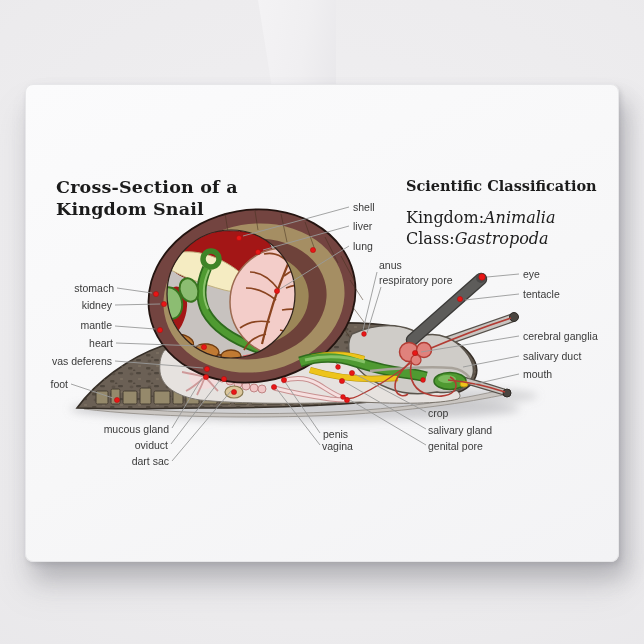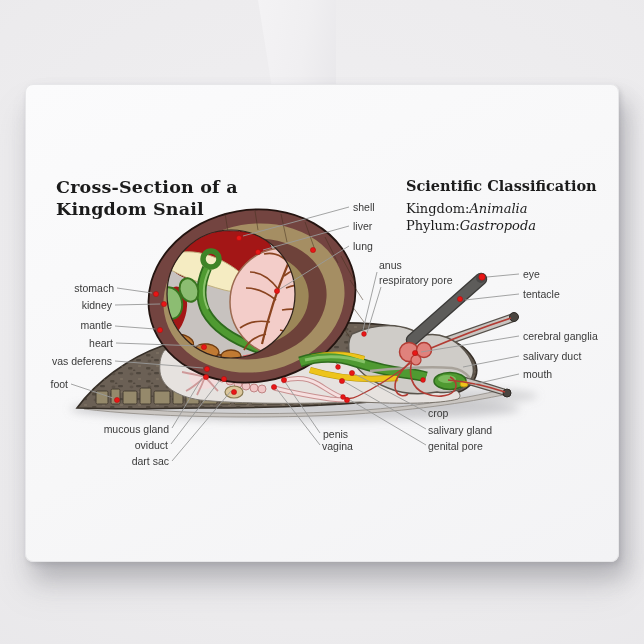--- a/index.html
+++ b/index.html
@@ -19,22 +19,22 @@
     background:linear-gradient(155deg,#fbfbfc 0%,#f7f7f8 55%,#f3f3f5 100%);
     border:1px solid #e7e7e9;border-radius:8px;
     box-shadow:2px 3px 5px rgba(110,110,118,.22), 10px 16px 22px rgba(105,105,115,.32), 0 26px 34px rgba(120,120,128,.18);
   }
   .title{
     position:absolute;left:30px;top:91px;
     font-family:"DejaVu Serif","Liberation Serif",serif;font-weight:bold;
     font-size:17.5px;line-height:1.26;letter-spacing:.2px;color:#1b1b1b;
   }
   .classification{position:absolute;left:380px;top:92px;color:#1c1c1c}
-  .classification .heading{font-family:"DejaVu Serif","Liberation Serif",serif;font-weight:bold;font-size:14.5px;margin-bottom:7px}
-  .classification .row{font-family:"DejaVu Serif","Liberation Serif",serif;font-size:13px;line-height:1.3}
+  .classification .heading{font-family:"DejaVu Serif","Liberation Serif",serif;font-weight:bold;font-size:14.5px;margin-bottom:14px}
+  .classification .row{font-family:"DejaVu Serif","Liberation Serif",serif;font-size:16px;line-height:1.3}
   .classification .taxon{font-style:italic}
   svg.diagram{position:absolute;left:0;top:0}
   svg text{font-family:"Liberation Sans",sans-serif;font-size:10.5px;fill:#3a3a3a}
   .leader{stroke:#999a9a;stroke-width:.9;fill:none}
   .dot{fill:#e81616;stroke:#a80c0c;stroke-width:.5}
 </style>
 </head>
 <body>
 
 <div class="scene">
@@ -42,21 +42,21 @@
   <div class="easel-back"></div>
 
   <div class="plaque">
     <div class="title">
       <div>Cross-Section of a</div>
       <div>Kingdom Snail</div>
     </div>
     <div class="classification">
       <div class="heading">Scientific Classification</div>
       <div class="row"><span>Kingdom:</span><span class="taxon">Animalia</span></div>
-      <div class="row"><span>Phylum:</span><span class="taxon">Gastropoda</span></div>
+      <div class="row"><span>Class:</span><span class="taxon">Gastropoda</span></div>
     </div>
   </div>
 
   <svg class="diagram" width="644" height="644" viewBox="0 0 644 644">
     <defs>
       <filter id="soft" x="-40%" y="-40%" width="180%" height="180%">
           <feGaussianBlur stdDeviation="4"></feGaussianBlur>
         </filter>
       <pattern id="speckle" width="18" height="13" patternUnits="userSpaceOnUse">
         <rect x="2" y="3" width="4.5" height="2.6" rx="1" fill="#463e34" opacity=".7"></rect>

